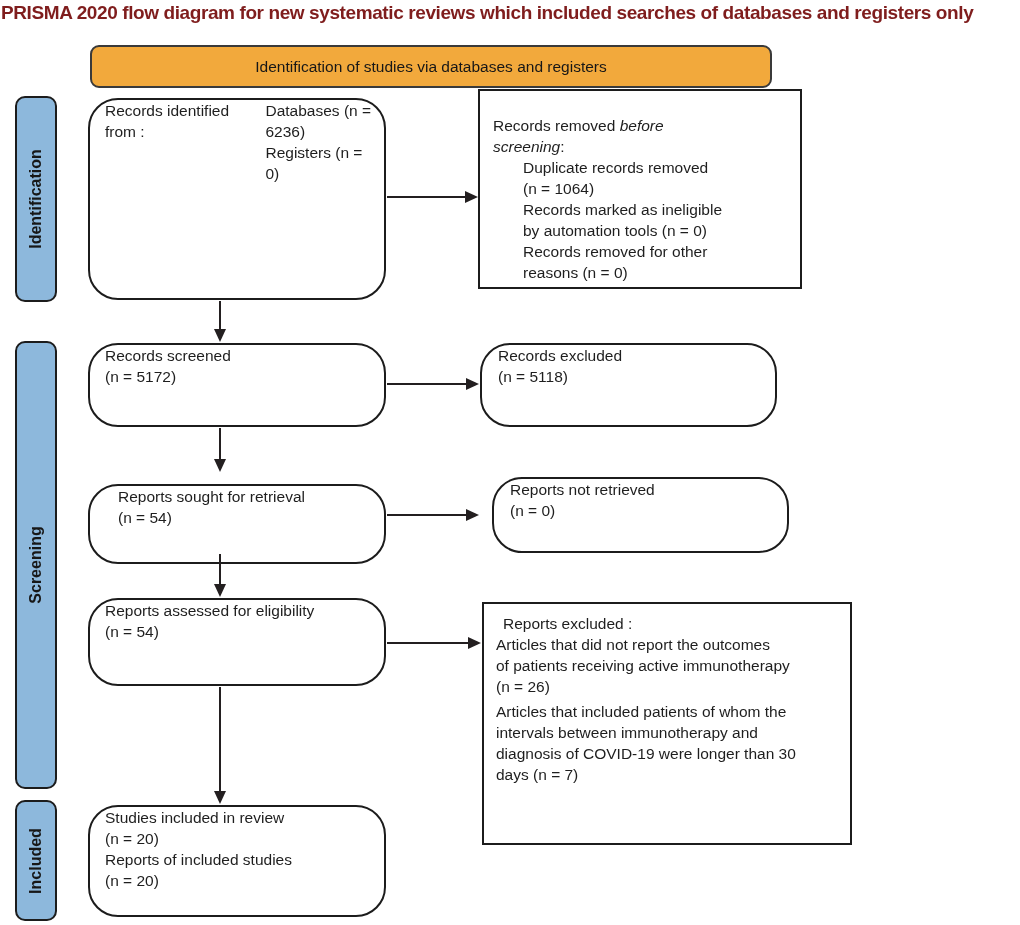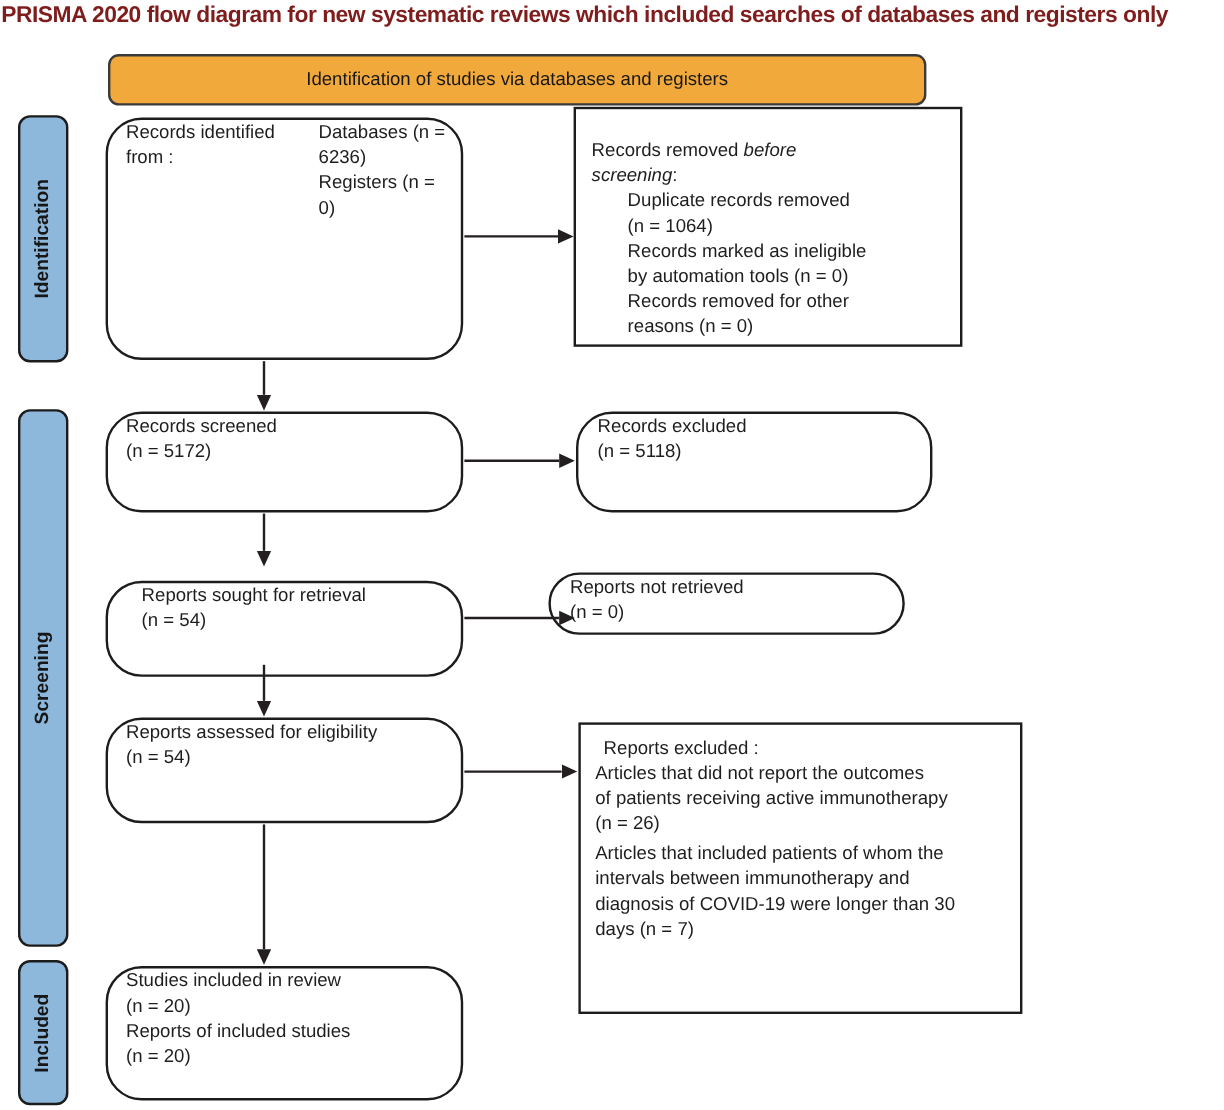--- a/index.html
+++ b/index.html
@@ -45,21 +45,21 @@
   }
   .vcenter{display:flex;flex-direction:row;border-radius:30px;}
   .pre{white-space:pre-line;}
   .indent{padding-left:34px;}
   #box-identified{left:88px;top:98px;width:298px;height:202px;padding-left:15px;padding-right:6px;}
   #box-removed{left:478px;top:89px;width:324px;height:200px;padding:24px 6px 0 13px;}
   #box-removed .indent{padding-left:30px;}
   #box-screened{left:88px;top:343px;width:298px;height:84px;padding-left:15px;}
   #box-excluded{left:480px;top:343px;width:297px;height:84px;padding-left:16px;}
   #box-sought{left:88px;top:473px;width:298px;height:80px;padding-left:28px;margin-top:11px;}
-  #box-notretrieved{left:457px;top:477px;width:297px;height:52px;padding-left:16px;}
+  #box-notretrieved{left:492px;top:477px;width:297px;height:76px;padding-left:16px;}
   #box-assessed{left:88px;top:598px;width:298px;height:88px;padding-left:15px;}
   #box-reports-excluded{left:482px;top:602px;width:370px;height:243px;padding:9px 4px 0 12px;}
   #box-reports-excluded .hdr{padding-left:7px;}
   #box-reports-excluded .para{margin-bottom:4px;}
   #box-included{left:88px;top:805px;width:298px;height:112px;padding-left:15px;}
   em{font-style:italic;}
   #arrows{left:0;top:0;pointer-events:none;}
 </style>
 </head>
 <body>

